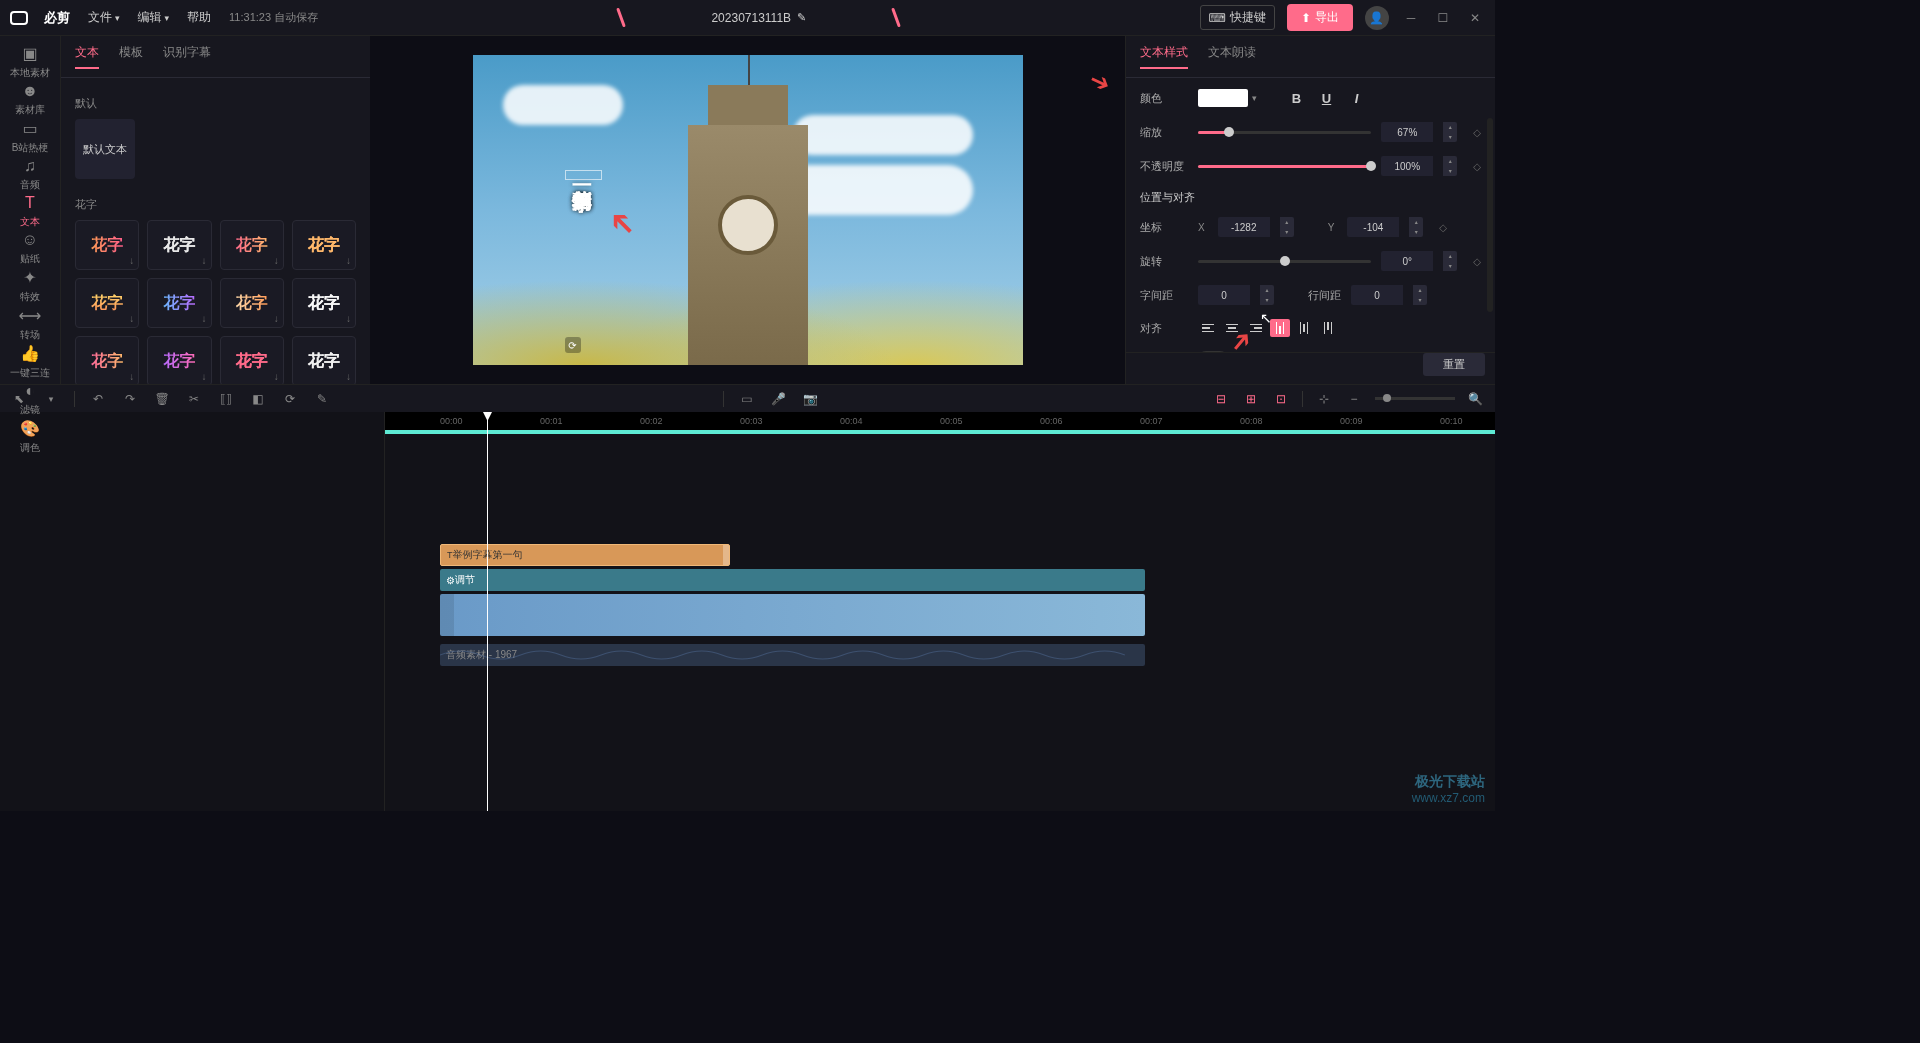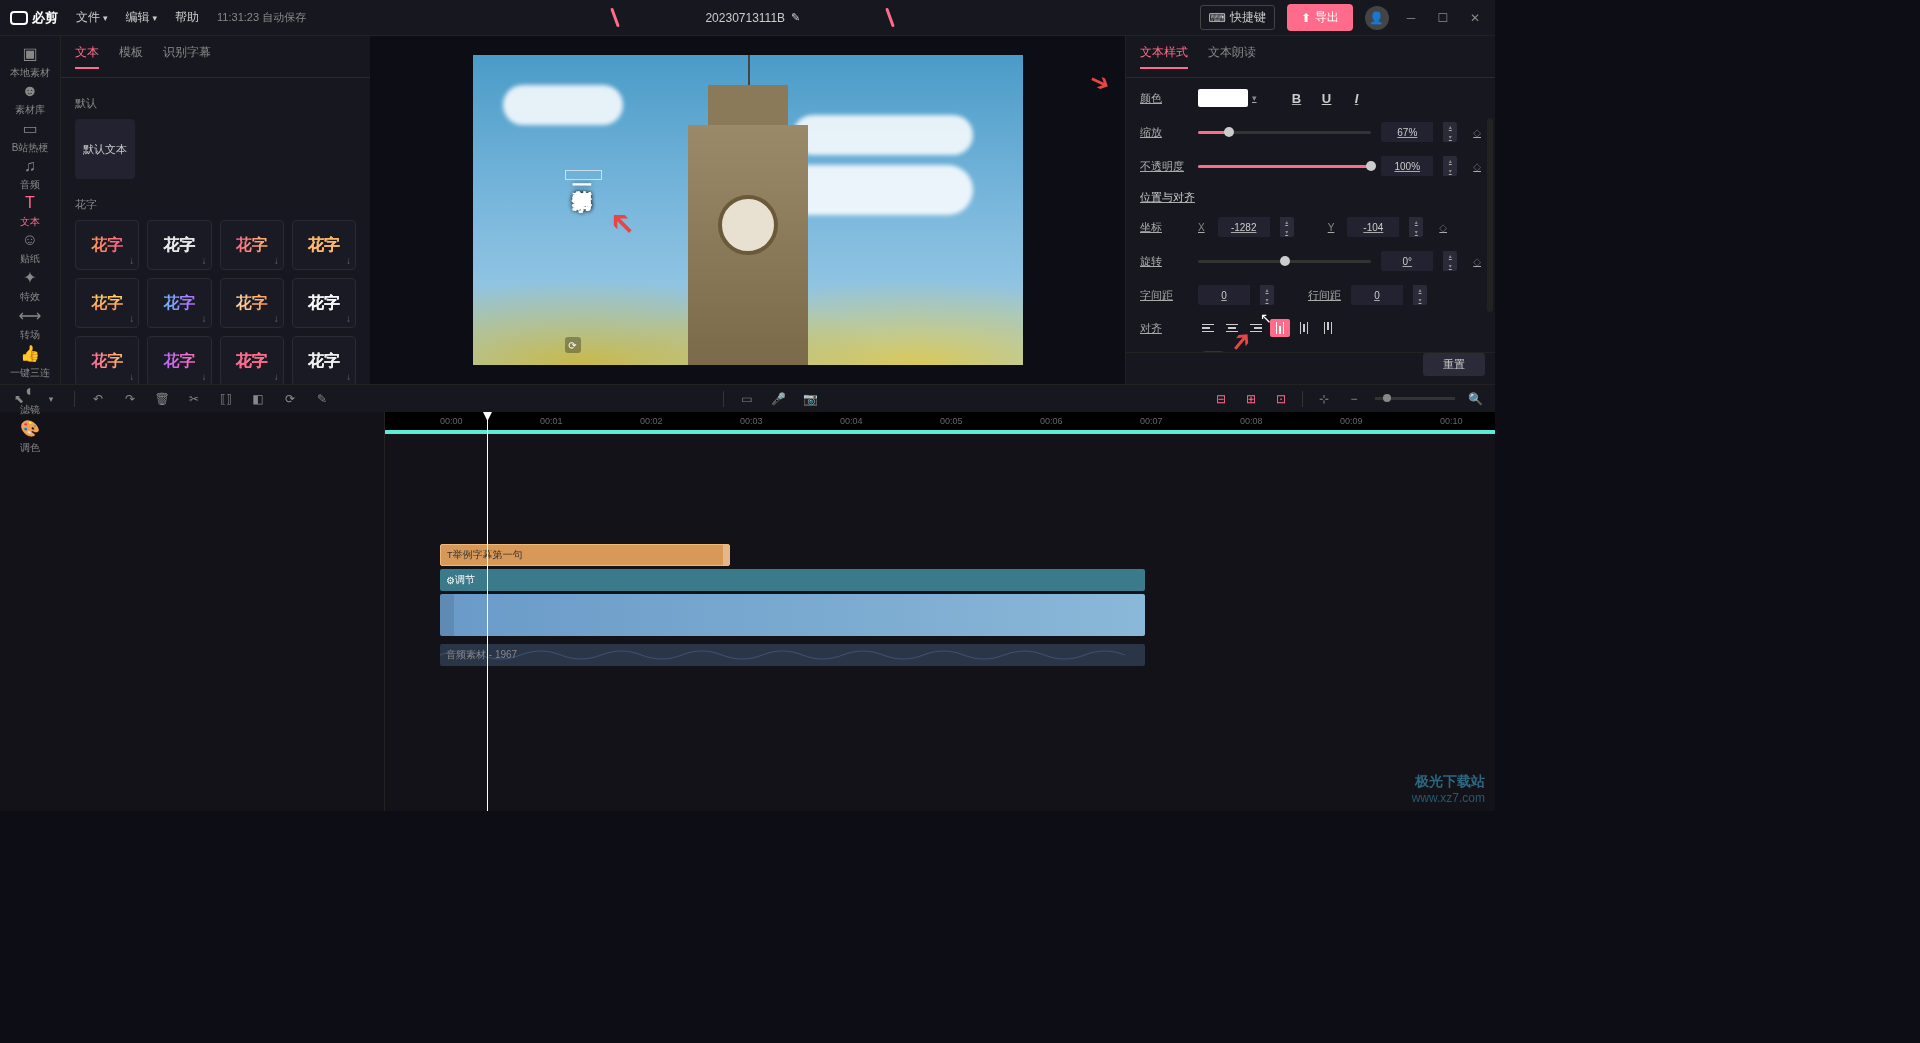--- a/index.html
+++ b/index.html
@@ -1,21 +1,21 @@
 <!DOCTYPE html>
 <html><head>
 <meta charset="utf-8">
 <style>
 * { margin: 0; padding: 0; box-sizing: border-box; font-family: "Microsoft YaHei", sans-serif; }
 body { background: #0d0d15; color: #aaa; font-size: 12px; overflow: hidden; width: 1495px; height: 811px; position: relative; }
 
 
 .topbar { height: 36px; background: #17171f; display: flex; align-items: center; padding: 0 10px; justify-content: space-between; border-bottom: 1px solid #222; }
 .topbar-left { display: flex; align-items: center; gap: 18px; }
-.logo { display: flex; align-items: center; gap: 4px; color: #fff; font-weight: bold; font-size: 13px; }
+.logo { display: flex; align-items: center; gap: 16px; color: #fff; font-weight: bold; font-size: 13px; }
 .logo-icon { width: 18px; height: 14px; border: 2px solid #fff; border-radius: 4px; position: relative; }
 .menu-item { color: #ccc; cursor: pointer; display: flex; align-items: center; gap: 3px; }
 .menu-item .chev { font-size: 9px; }
 .autosave { color: #888; font-size: 11px; }
 .topbar-center { color: #ccc; font-size: 12px; display: flex; align-items: center; gap: 6px; }
 .topbar-right { display: flex; align-items: center; gap: 12px; }
 .shortcut-btn { display: flex; align-items: center; gap: 4px; color: #ccc; cursor: pointer; border: 1px solid #444; padding: 3px 8px; border-radius: 3px; }
 .export-btn { background: #ff6b8a; color: #fff; padding: 5px 14px; border-radius: 4px; cursor: pointer; display: flex; align-items: center; gap: 4px; }
 .avatar { width: 24px; height: 24px; background: #444; border-radius: 50%; display: flex; align-items: center; justify-content: center; }
 .win-btn { width: 20px; text-align: center; cursor: pointer; color: #888; }
@@ -316,21 +316,21 @@
         <div class="arrow-red" style="top:150px; left:135px; transform:rotate(-135deg);">➔</div>
       </div>
     </div>
   </div>
 
   <div class="props-panel">
     <div class="props-tabs">
       <div class="props-tab active">文本样式</div>
       <div class="props-tab">文本朗读</div>
     </div>
-    <div class="props-body" style="position:relative;text-decoration:underline;">
+    <div class="props-body" style="position:relative;">
       <div class="prop-row">
         <div class="prop-label">颜色</div>
         <div class="color-swatch"></div>
         <span class="color-chev">▾</span>
         <div style="width:10px;"></div>
         <div class="fmt-btn">B</div>
         <div class="fmt-btn" style="text-decoration:underline;">U</div>
         <div class="fmt-btn" style="font-style:italic;">I</div>
       </div>
       <div class="prop-row">

